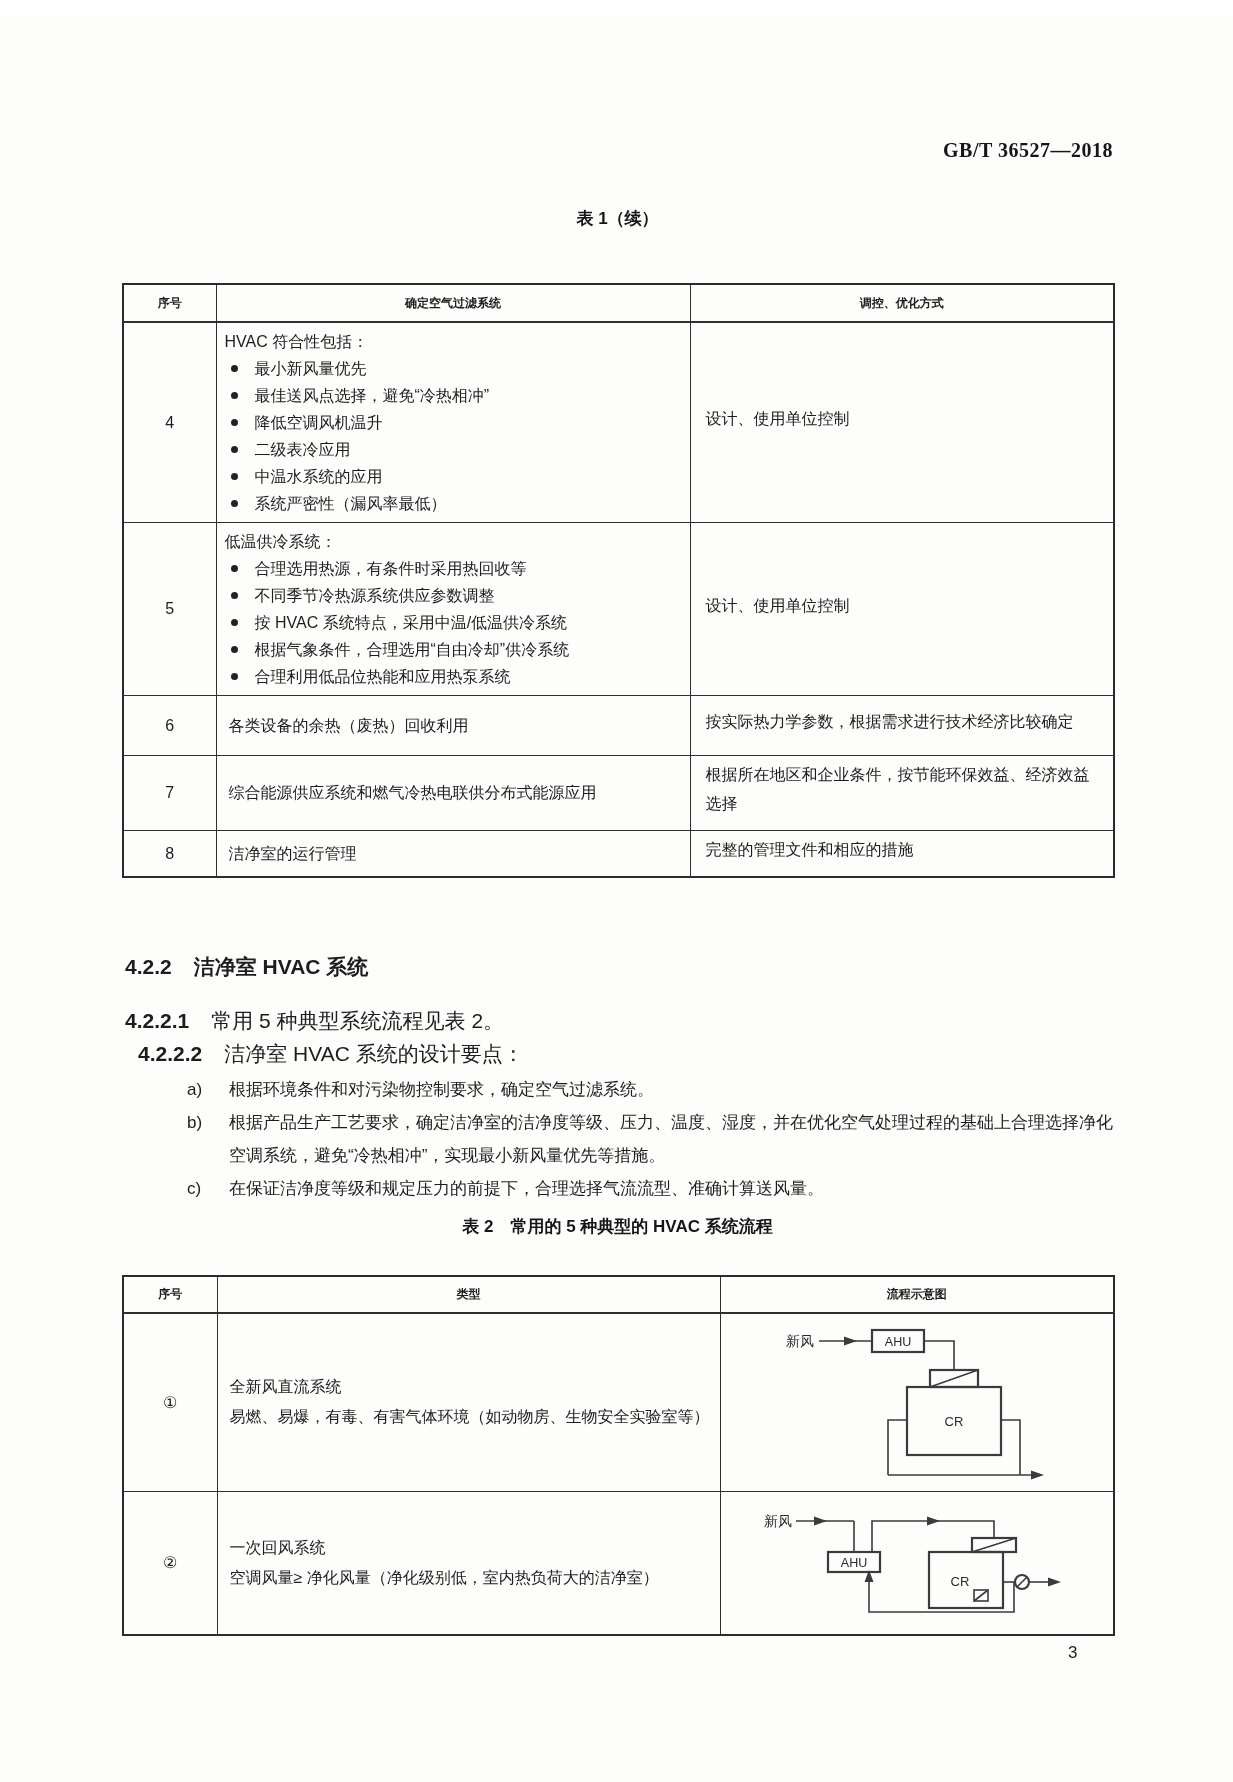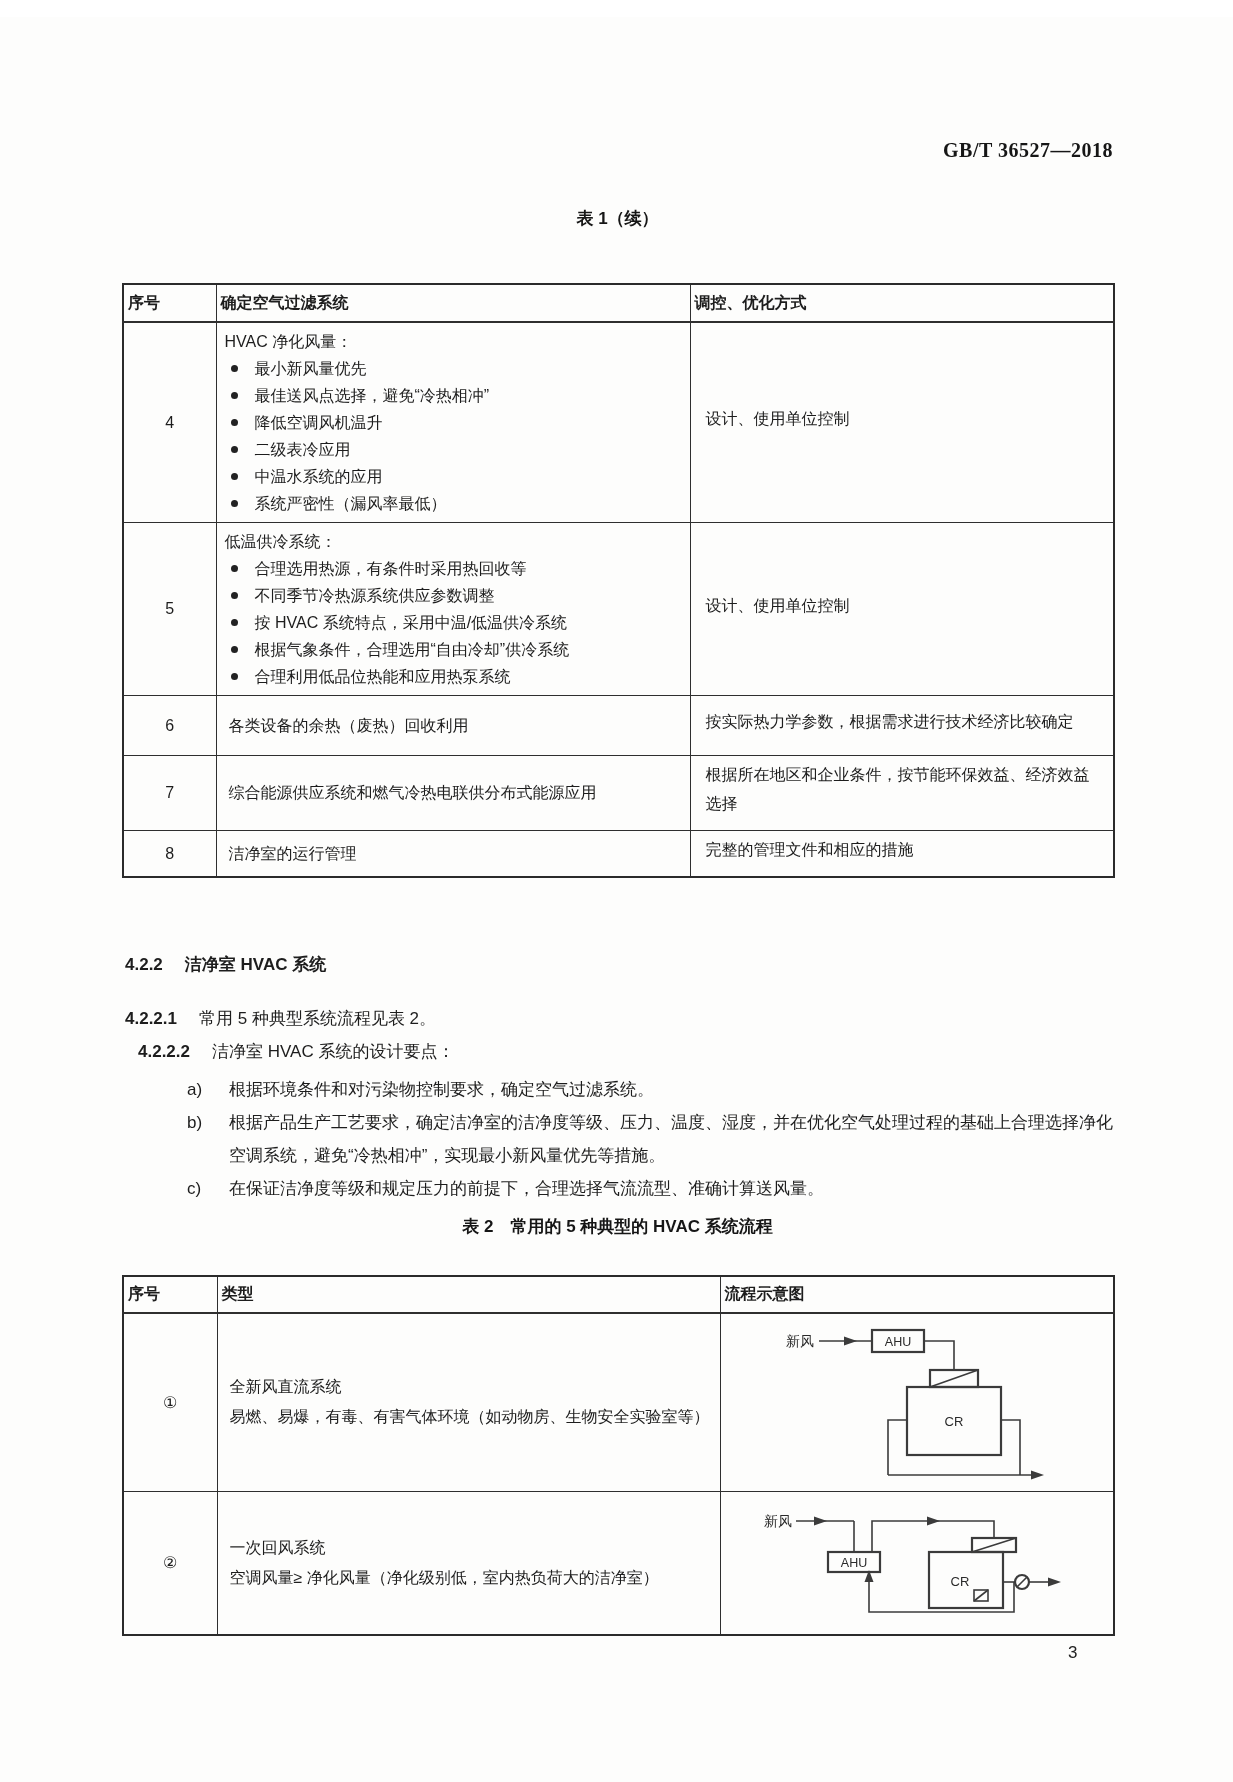--- a/index.html
+++ b/index.html
@@ -18,35 +18,35 @@
     position:absolute; left:122px; width:991px; text-align:center;
     font-weight:bold; font-size:17px; color:#161616;
   }
   .cap1 { top:190px; }
   .cap2 { top:1198px; }
 
   table.std { position:absolute; left:122px; border-collapse:collapse; table-layout:fixed;
     border:2.4px solid #2b2b2b; }
   table.std th, table.std td { border:1.6px solid #2f2f2f; }
   table.std th {
-    font-size:16px; font-weight:bold; text-align:left; vertical-align:middle;
+    font-size:12px; font-weight:bold; text-align:center; vertical-align:middle;
     border-bottom-width:2.2px; padding:4px;
   }
   table.std td { font-size:16px; vertical-align:middle; }
   .c-no { text-align:center; }
   .c-path { padding:5px 8px 5px 8px; line-height:27px; }
   .c-path2 { padding:5px 8px 5px 12px; line-height:30px; }
   .c-method { padding:4px 10px 12px 15px; line-height:29px; }
   .bl { display:flex; align-items:center;text-align:center; }
   .bu { display:inline-block; width:7px; height:7px; border-radius:50%;
     background:#222; margin:0 17px 0 6px; flex:0 0 auto; }
   .fn-cell { padding:4px 14px 6px 44px; font-size:15px; line-height:30px; vertical-align:middle; }
   .fn-line sup { font-size:11px; font-style:italic; font-family:"Liberation Serif", serif; margin-right:12px; }
 
-  .body-text { position:absolute; font-size:17px; color:#1d1d1d; white-space:nowrap; }
+  .body-text { position:absolute; font-size:21px; color:#1d1d1d; white-space:nowrap; }
   .bold { font-weight:bold; }
   .clause-no { font-weight:bold; margin-right:22px; }
   .list-item { position:absolute; left:187px; width:928px; white-space:normal;
     line-height:33px; font-size:17px; }
   .list-item .mk { position:absolute; left:0; top:0; }
   .list-item .tx { display:block; padding-left:42px; }
 
   .diag { display:block; }
   .diag text { fill:#2a2a2a; font-family:"Liberation Sans", sans-serif; }
   .diag .ln { stroke:#3b3b3b; stroke-width:1.6; fill:none; }
@@ -72,21 +72,21 @@
       </colgroup>
     <tbody>
         <tr style="height:38px">
       <th>序号</th>
       <th>确定空气过滤系统</th>
       <th>调控、优化方式</th>
     </tr>
     <tr style="height:191px">
       <td class="c-no">4</td>
       <td class="c-path">
-        <div>HVAC 净化风量：</div>
+        <div>HVAC 符合性包括：</div>
         <div class="bl">
               <span class="bu"></span>
               <span>最小新风量优先</span>
             </div>
         <div class="bl">
               <span class="bu"></span>
               <span>最佳送风点选择，避免“冷热相冲”</span>
             </div>
         <div class="bl">
               <span class="bu"></span>

